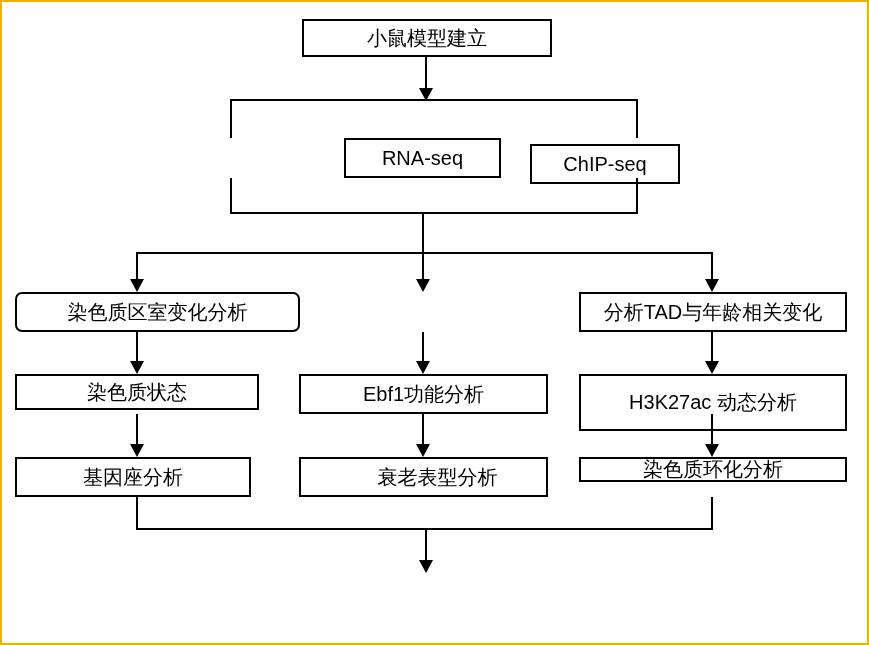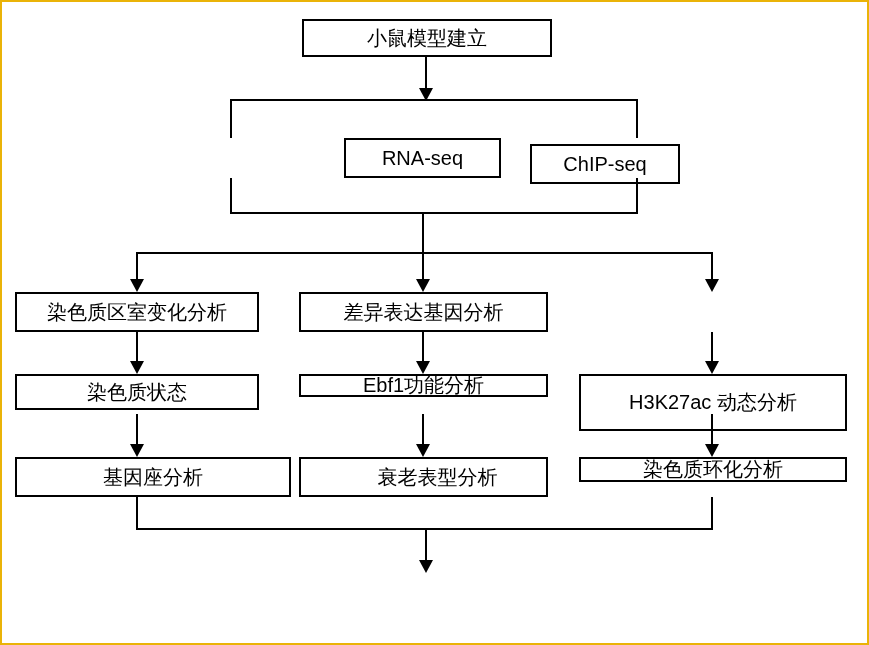--- a/index.html
+++ b/index.html
@@ -44,28 +44,28 @@
 
 <div class="canvas">
 
   <div class="node" style="left:300px; top:17px; width:250px; height:38px;">小鼠模型建立</div>
 
 
   <div class="node" style="left:342px; top:136px; width:157px; height:40px;">RNA-seq</div>
 
   <div class="node" style="left:528px; top:136px; width:150px; height:40px;margin-top:6px;">ChIP-seq</div>
 
-  <div class="node" style="left:13px; top:290px; width:244px; height:40px;">染色质区室变化分析</div>
+  <div class="node" style="left:13px; top:290px; width:285px; height:40px;border-radius:7px;">染色质区室变化分析</div>
   <div class="node" style="left:13px; top:372px; width:244px; height:36px;">染色质状态</div>
-  <div class="node" style="left:13px; top:455px; width:276px; height:40px;text-align:center;">基因座分析</div>
+  <div class="node" style="left:13px; top:455px; width:236px; height:40px;text-align:center;">基因座分析</div>
 
-  <div class="node" style="left:297px; top:290px; width:249px; height:40px;">差异表达基因分析</div>
-  <div class="node" style="left:297px; top:372px; width:249px; height:23px;">Ebf1功能分析</div>
+  <div class="node" style="left:297px; top:372px; width:249px; height:40px;">Ebf1功能分析</div>
   <div class="node" style="left:297px; top:455px; width:249px; height:40px;padding-left:28px;">衰老表型分析</div>
 
+  <div class="node" style="left:577px; top:290px; width:268px; height:40px;">分析TAD与年龄相关变化</div>
   <div class="node" style="left:577px; top:372px; width:268px; height:57px;">H3K27ac 动态分析</div>
   <div class="node" style="left:577px; top:455px; width:268px; height:25px;">染色质环化分析</div>
 
 
   <div class="line" style="left:423px; top:55px; width:2px; height:32px;"></div>
   <div class="arrow" style="left:417px; top:86px;"></div>
 
   <div class="line" style="left:228px; top:97px; width:408px; height:2px;"></div>
   <div class="line" style="left:228px; top:97px; width:2px; height:39px;"></div>
   <div class="line" style="left:634px; top:97px; width:2px; height:39px;"></div>

